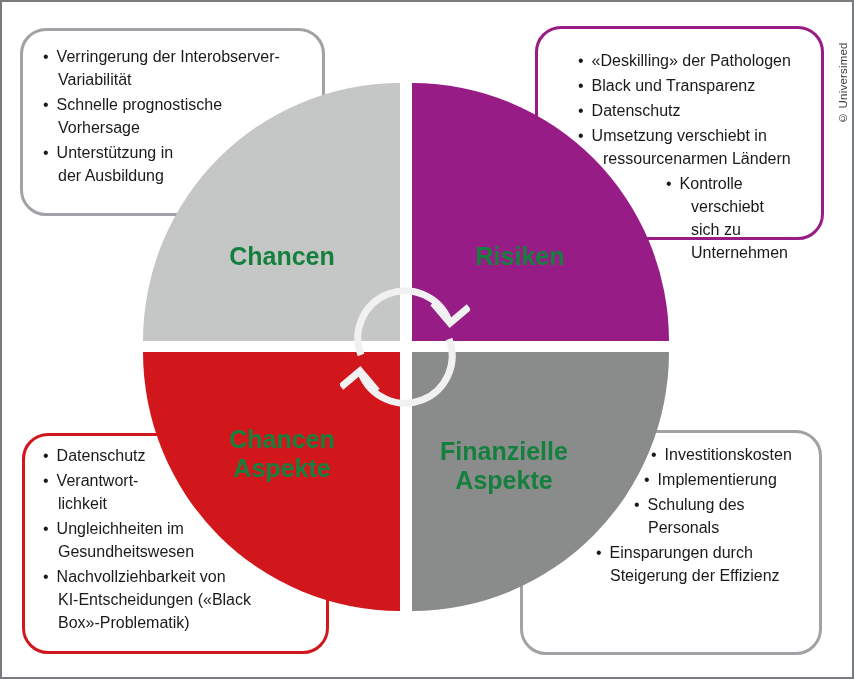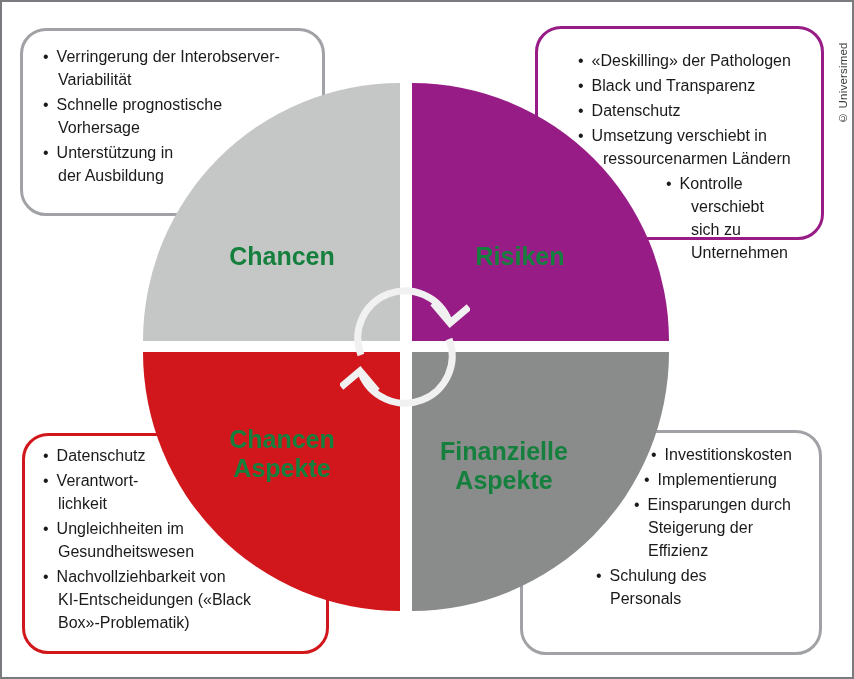--- a/index.html
+++ b/index.html
@@ -97,24 +97,24 @@
         <li>Nachvollziehbarkeit von
 KI-Entscheidungen («Black
 Box»-Problematik)</li>
       </ul>
   </aside>
 
   <aside class="callout box-finanziell">
     <ul class="bullets list-finanziell">
         <li>Investitionskosten</li>
         <li>Implementierung</li>
+        <li>Schulung des
+Personals</li>
         <li>Einsparungen durch
 Steigerung der Effizienz</li>
-        <li>Schulung des
-Personals</li>
       </ul>
   </aside>
 
   <div class="quadrant q-tl"></div>
   <div class="quadrant q-tr"></div>
   <div class="quadrant q-bl"></div>
   <div class="quadrant q-br"></div>
 
   <div class="qlabel l-chancen">Chancen</div>
   <div class="qlabel l-risiken">Risiken</div>

